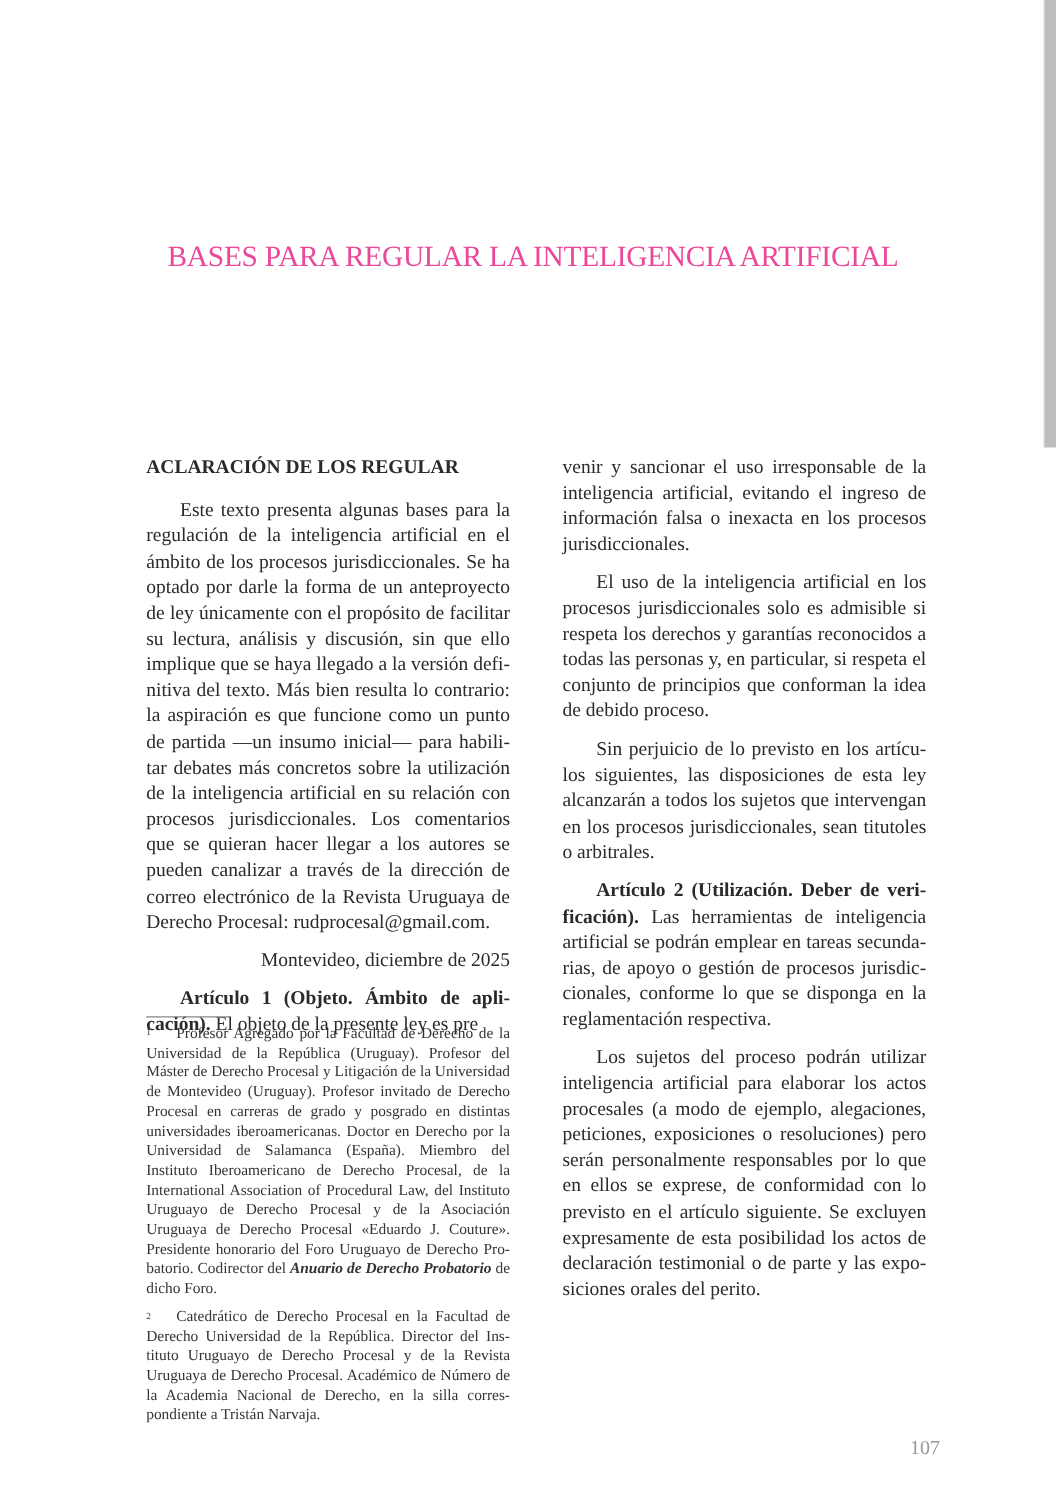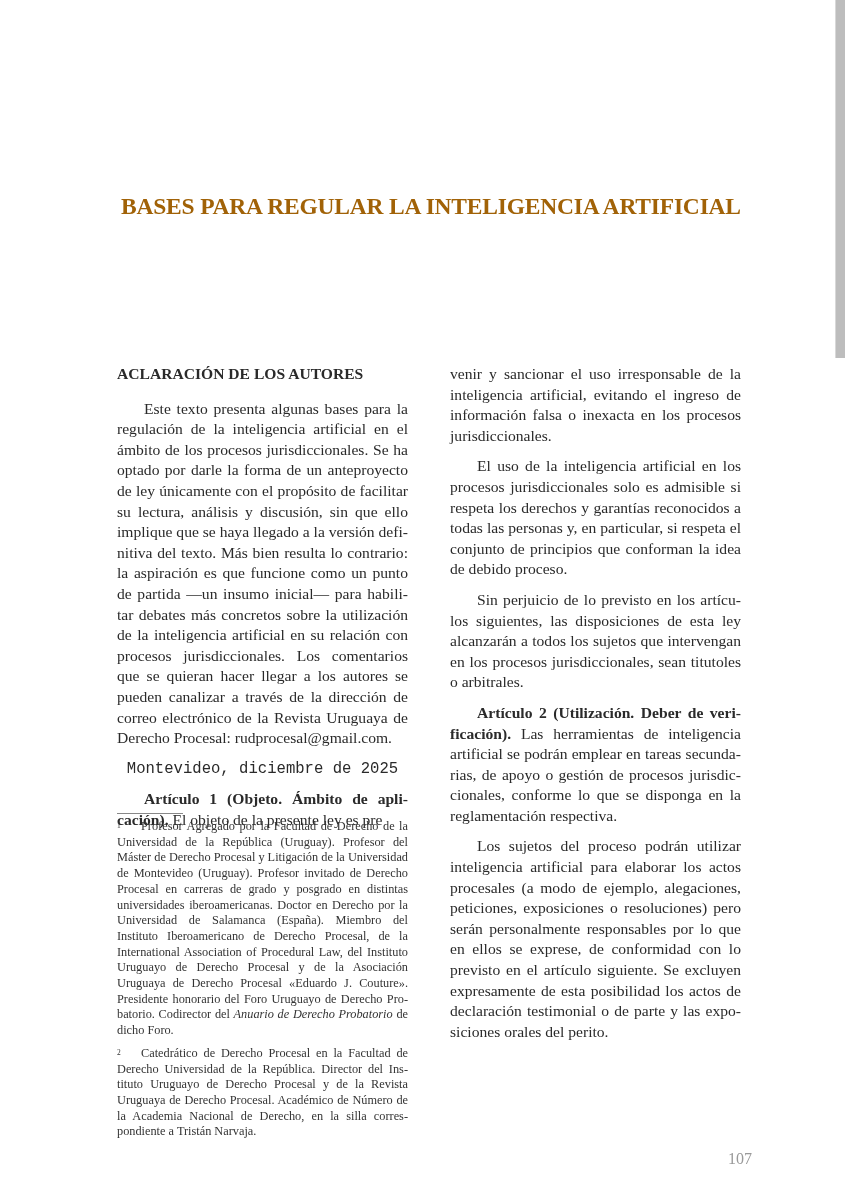--- a/index.html
+++ b/index.html
@@ -5,57 +5,57 @@
   html, body { margin: 0; padding: 0; }
   body {
     width: 845px; height: 1200px; background: #ffffff; position: relative; overflow: hidden;
     font-family: "Liberation Serif", "DejaVu Serif", serif; color: #2a2a2a;
   }
   .page { position: absolute; left: 0; top: 0; width: 836px; height: 1200px; background: #fff; }
   .scrollbar { position: absolute; right: 0; top: 0; width: 9px; height: 1200px; background: #ffffff; }
   .scroll-thumb { position: absolute; right: 0; top: 0; width: 9px; height: 358px; background: #bdbdbd; border-left: 1px solid #d8d8d8; }
 
   .title {
-    position: absolute; left: 121px; top: 193px; width: 640px;
-    font-weight: bold; font-size: 23.5px; line-height: 27px; letter-spacing: -0.2px; color: #a16207;
+    position: absolute; left: 134px; top: 193px; width: 640px;
+    font-weight: normal; font-size: 23.5px; line-height: 27px; letter-spacing: -0.2px; color: #ec4899;
   }
   .authors { position: absolute; left: 117px; top: 272px; font-size: 22px; line-height: 26px; color: #333; }
   .author { font-variant: small-caps; white-space: nowrap; }
   .author sup { font-size: 11px; vertical-align: 9px; }
 
   .col { position: absolute; width: 291px; font-size: 15.6px; line-height: 20.6px; text-align: justify; hyphens: manual; }
   .col-left { left: 117px; top: 364px; }
   .col-right { left: 450px; top: 364px; }
   .col p { margin: 0 0 10px 0; }
   .indent { text-indent: 27px; }
   .noindent { text-indent: 0; }
-  .right-align { text-align: center; font-family: Liberation Mono, monospace; }
+  .right-align { text-align: right; }
   .heading { font-weight: bold; font-size: 15.6px; margin: 0 0 14px 0 !important; text-align: left; }
   b { font-weight: bold; }
 
   .footnotes { position: absolute; left: 117px; top: 818px; width: 291px; font-size: 12.3px; line-height: 15.7px; text-align: justify; color: #333; }
   .fn-rule { position: absolute; left: 117px; top: 813px; width: 66px; height: 1px; background: #888; }
   .footnotes p { margin: 0 0 6px 0; }
   .fn-num { font-size: 7.5px; display: inline-block; width: 24px; vertical-align: 2px; }
-  .fn-ital { font-style: italic; }
+  .fn-ital { font-style: italic; font-weight: bold; }
 
   .page-number { position: absolute; left: 728px; top: 1150px; font-size: 16px; color: #999; }
 </style>
 </head>
 <body>
 
 <div class="page">
 
   <div class="title">
     <div>BASES PARA REGULAR LA INTELIGENCIA ARTIFICIAL</div>
   </div>
 
 
   <div class="col col-left">
-    <p class="heading">ACLARACIÓN DE LOS AUTORES</p>
+    <p class="heading">ACLARACIÓN DE LOS REGULAR</p>
     <p class="indent">Este texto presenta algunas bases para la regulación de la inteligencia artificial en el ámbito de los procesos jurisdiccionales. Se ha optado por darle la forma de un anteproyecto de ley únicamente con el propósito de facilitar su lectura, análisis y discusión, sin que ello implique que se haya llegado a la versión defi­nitiva del texto. Más bien resulta lo contrario: la aspiración es que funcione como un punto de partida —un insumo inicial— para habili­tar debates más concretos sobre la utilización de la inteligencia artificial en su relación con procesos jurisdiccionales. Los comentarios que se quieran hacer llegar a los autores se pueden canalizar a través de la dirección de correo electrónico de la Revista Uruguaya de Derecho Procesal: rudprocesal@gmail.com.</p>
     <p class="right-align">Montevideo, diciembre de 2025</p>
     <p class="indent"><b>Artículo 1 (Objeto. Ámbito de apli­cación).</b><span> El objeto de la presente ley es pre­</span></p>
   </div>
 
   <div class="fn-rule"></div>
   <div class="footnotes">
     <p><span class="fn-num">1</span><span>Profesor Agregado por la Facultad de Derecho de la Universidad de la República (Uruguay). Profesor del Máster de Derecho Procesal y Litigación de la Univer­sidad de Montevideo (Uruguay). Profesor invitado de Derecho Procesal en carreras de grado y posgrado en distintas universidades iberoamericanas. Doctor en Dere­cho por la Universidad de Salamanca (España). Miembro del Instituto Iberoamericano de Derecho Procesal, de la International Association of Procedural Law, del Insti­tuto Uruguayo de Derecho Procesal y de la Asociación Uruguaya de Derecho Procesal «Eduardo J. Couture». Presidente honorario del Foro Uruguayo de Derecho Pro­batorio. Codirector del </span><span class="fn-ital">Anuario de Derecho Probatorio</span><span> de dicho Foro.</span></p>
     <p><span class="fn-num">2</span><span>Catedrático de Derecho Procesal en la Facultad de Derecho Universidad de la República. Director del Ins­tituto Uruguayo de Derecho Procesal y de la Revista Uruguaya de Derecho Procesal. Académico de Número de la Academia Nacional de Derecho, en la silla corres­pondiente a Tristán Narvaja.</span></p>
   </div>

